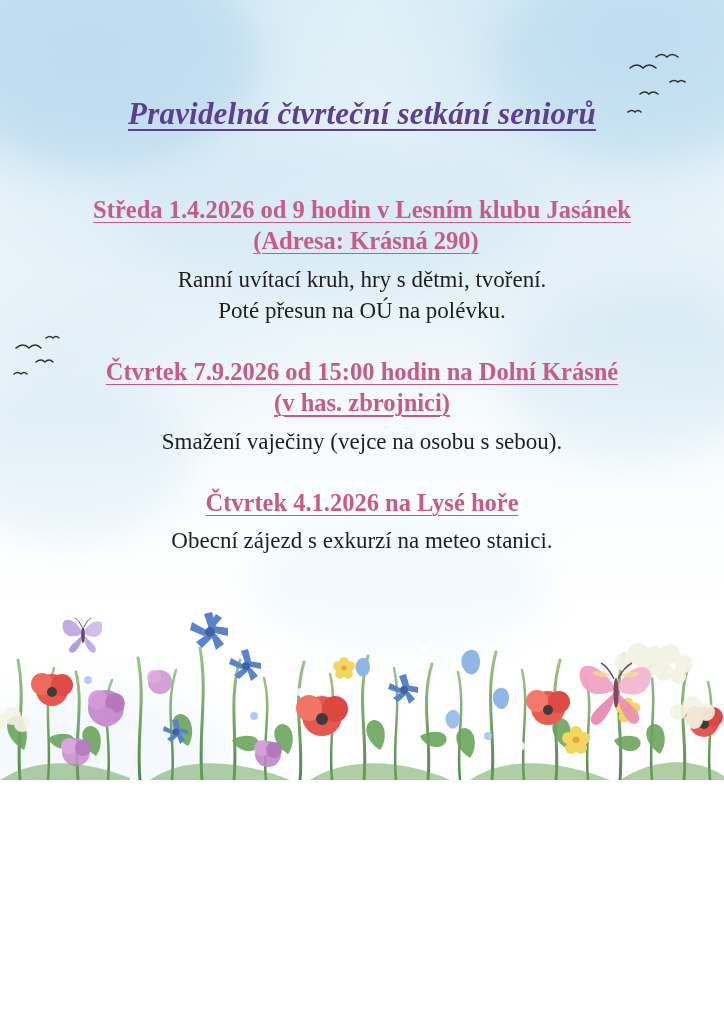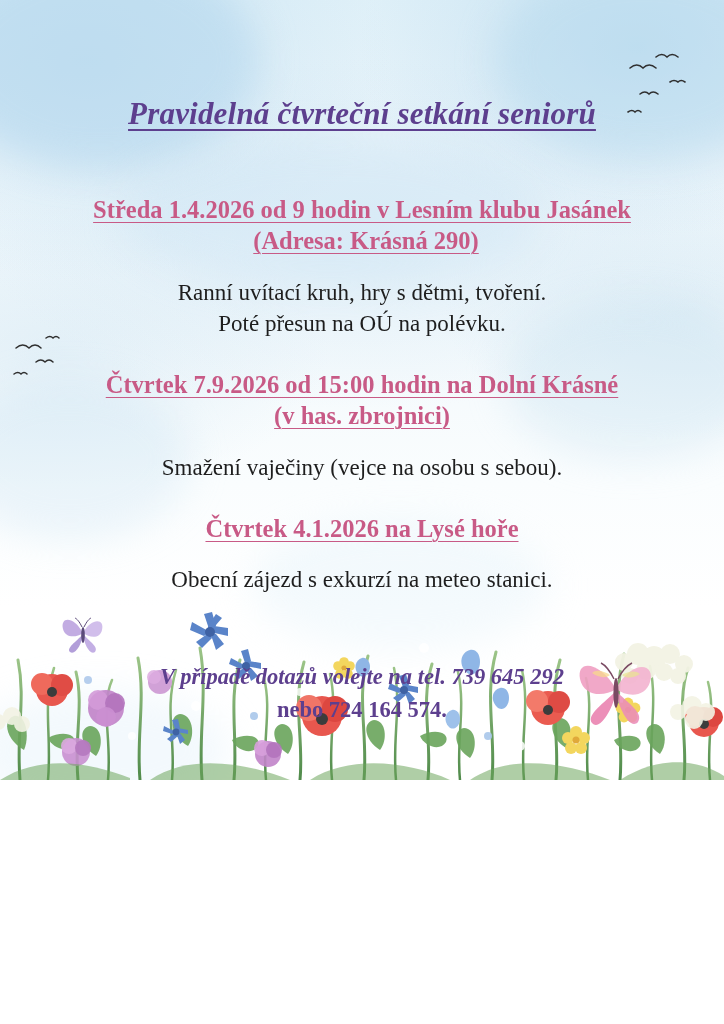--- a/index.html
+++ b/index.html
@@ -70,31 +70,32 @@
     font-size: 24.5px;
     font-weight: bold;
     color: #c85a86;
     text-decoration: underline;
     text-underline-offset: 4px;
     text-decoration-thickness: 1.4px;
     line-height: 1.28;
   }
   .event-head .sub {
     display: block;
+    text-decoration: underline;
   }
   .event-head .nounderline {
     text-decoration: none;
     margin-left: 8px;
   }
 
   .event-body {
     font-size: 23px;
     color: #1e1e1e;
     line-height: 1.35;
-    margin-top: 20px;
+    margin-top: 7px;
   }
   .event-body .line { display: block; }
 
   .spacer-1 { height: 62px; }
   .spacer-2 { height: 30px; }
   .spacer-3 { height: 30px; }
   .spacer-4 { height: 66px; }
 
   .contact {
     font-size: 22.5px;
@@ -194,24 +195,20 @@
       <div class="event-head">
         <span>Čtvrtek 4.1.2026 na Lysé hoře</span>
       </div>
       <div class="event-body">
         <span class="line">Obecní zájezd s exkurzí na meteo stanici.</span>
       </div>
     </div>
 
     <div class="spacer-4"></div>
 
-    <div class="contact">
-      <span class="line">V případě dotazů volejte na tel. 739 645 292</span>
-      <span class="line plain">nebo 724 164 574.</span>
-    </div>
 
   </div>
 
   <svg class="butterfly bf-left" width="52" height="50" viewBox="0 0 52 50">
     <g>
       <path d="M25 25 C16 8, 2 8, 5 21 C7 30, 18 30, 25 25 Z" fill="#b79ddd" opacity="0.85"></path>
       <path d="M25 25 C34 9, 47 11, 44 22 C42 31, 32 30, 25 25 Z" fill="#c9b3e8" opacity="0.85"></path>
       <path d="M25 26 C18 34, 8 40, 12 44 C17 48, 24 36, 25 26 Z" fill="#9f86d0" opacity="0.8"></path>
       <path d="M25 26 C32 34, 41 39, 37 44 C32 48, 26 36, 25 26 Z" fill="#b49bdd" opacity="0.8"></path>
       <ellipse cx="25" cy="27" rx="1.8" ry="8" fill="#5b4a7a"></ellipse>

